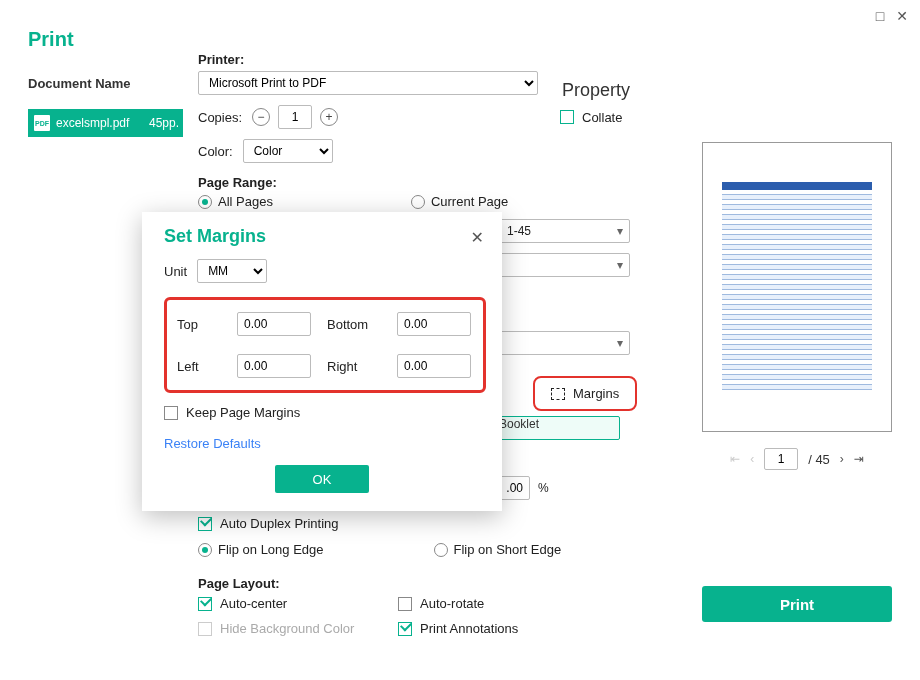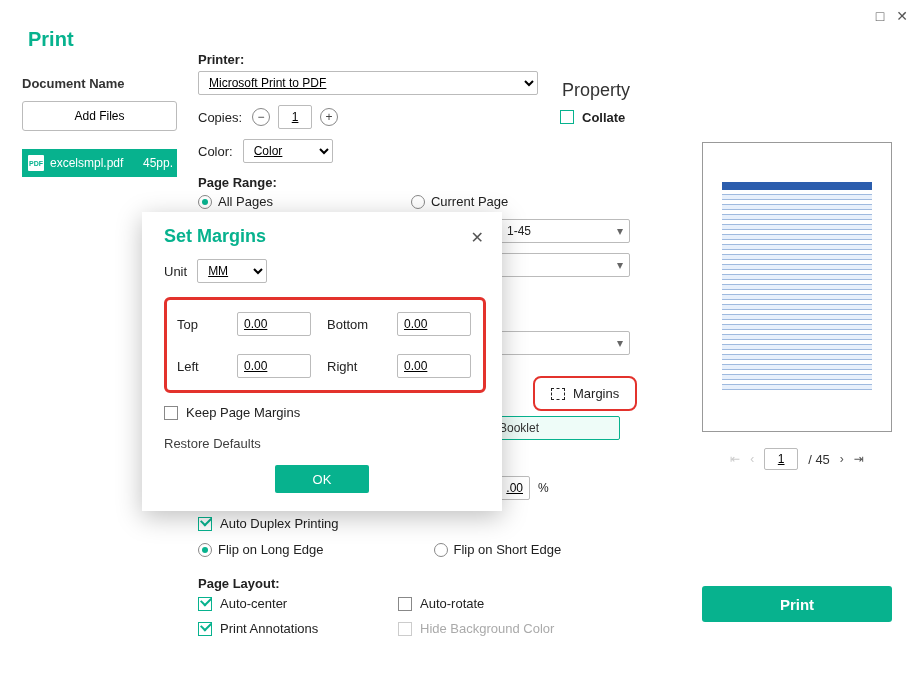--- a/index.html
+++ b/index.html
@@ -25,21 +25,21 @@
   .window-controls span { cursor: pointer; }
   .title {
     position: absolute;
     top: 28px; left: 28px;
     font-size: 20px;
     font-weight: 700;
     color: #07b28e;
   }
   .sidebar {
     position: absolute;
-    left: 22px;
+    left: 28px;
     top: 76px;
     width: 155px;
   }
   .doc-name-label {
     font-weight: 700;
     font-size: 13px;
     margin-bottom: 10px;
     color: #333;
   }
   .add-files-btn {
@@ -81,21 +81,20 @@
   }
   .row { display:flex; align-items:center; gap:10px; margin-bottom: 10px; }
   .label-b { font-weight: 700; }
   select, input[type=text] {
     border: 1px solid #bbb;
     border-radius: 2px;
     height: 24px;
     padding: 0 6px;
     font-size: 12px;
     background:#fff;
-    text-decoration:underline;
   }
   select.printer-sel { width: 340px; }
   select.color-sel { width: 90px; }
   .copies-box {
     display: inline-flex; align-items:center; gap:8px;
   }
   .spin-btn {
     width: 18px; height: 18px;
     border: 1px solid #888;
     border-radius: 50%;
@@ -109,21 +108,20 @@
     top: 80px;
     font-size: 18px;
     color: #333;
   }
   .collate-group {
     position: absolute;
     left: 560px;
     top: 110px;
     display:flex; align-items:flex-start; gap:8px;
     font-size: 13px;
-    font-weight: bold;
   }
   .chk {
     width:14px; height:14px; border:1px solid #888; display:inline-block;
     background:#fff; position:relative;
   }
   .chk.green { border:1.5px solid #07b28e; }
   .chk.checked::after {
     content:""; position:absolute; left:2px; top:-1px;
     width:8px; height:5px;
     border-left:2px solid #07b28e; border-bottom:2px solid #07b28e;
@@ -163,21 +161,21 @@
     cursor:pointer;
   }
   .margins-icon {
     display:inline-block; width:14px; height:12px;
     border:1px dashed #222; position:relative;
   }
   .booklet-chip {
     position:absolute; left:490px; top:416px;
     width: 130px; height: 24px;
     border:1px solid #07b28e; border-radius:2px;
-    display:flex; align-items:center; padding:8px 8px;
+    display:flex; padding:0 8px;
     color:#333; background:#eefcf8; font-size:12px;
   }
   .pct-box {
     position:absolute; left:490px; top:476px;
     display:flex; align-items:center; gap:8px; font-size:12px;
   }
   .pct-inp { width: 40px; text-align:right; }
 
   .duplex-row { position:absolute; left:198px; top:516px; display:flex; align-items:center; gap:8px; font-size:13px;}
   .flip-row { position:absolute; left:198px; top:542px; display:flex; align-items:center; gap:50px; font-size:13px;}
@@ -210,21 +208,21 @@
   .unit-sel { width: 70px; }
   .margins-grid {
     border: 3px solid #e3322c; border-radius:6px;
     padding: 12px 10px;
     display:grid; grid-template-columns: 50px 80px 60px 80px; row-gap:18px; column-gap:10px;
     align-items:center; font-size:13px;
     margin-right: -6px;
   }
   .m-inp { width: 74px; }
   .keep-row { display:flex; align-items:center; gap:8px; font-size:13px; margin-top:12px;}
-  .restore { font-size:13px; margin-top:16px; color:#404040; cursor:pointer;}
+  .restore { font-size:13px; margin-top:16px; color:#3b82f6; cursor:pointer;}
   .ok-btn {
     display:block; margin: 14px auto 0 auto;
     width: 94px; height:28px; background:#07b28e;
     border:none; color:#fff; font-size:13px; border-radius:2px; cursor:pointer;
   }
 
   
   .preview {
     position:absolute; right:28px; top:142px;
     width: 190px; height: 290px;
@@ -267,21 +265,20 @@
 
 <div class="window-controls">
   <span>□</span>
   <span>✕</span>
 </div>
 
 <div class="title">Print</div>
 
 <div class="sidebar">
   <div class="doc-name-label">Document Name</div>
-  <button class="add-files-btn">Add Files</button>
   <div class="file-row">
     <span class="pdf-icon">PDF</span>
     <span class="file-name">excelsmpl.pdf</span>
     <span class="pp">45pp.</span>
   </div>
 </div>
 
 <div class="settings">
   <div class="row" style="margin-bottom:4px;">
     <span class="label-b">Printer:</span>
@@ -377,27 +374,27 @@
 <div class="page-layout-label">Page Layout:</div>
 <div class="layout-grid">
   <div class="layout-item">
     <span class="chk checked green"></span>
     <span>Auto-center</span>
   </div>
   <div class="layout-item">
     <span class="chk"></span>
     <span>Auto-rotate</span>
   </div>
+  <div class="layout-item disabled">
+    <span class="chk"></span>
+    <span>Hide Background Color</span>
+  </div>
   <div class="layout-item">
     <span class="chk checked green"></span>
     <span>Print Annotations</span>
-  </div>
-  <div class="layout-item disabled">
-    <span class="chk"></span>
-    <span>Hide Background Color</span>
   </div>
 </div>
 
 <div class="modal">
   <span class="modal-close">✕</span>
   <div class="modal-title">Set Margins</div>
   <div class="unit-row">
     <span>Unit</span>
     <select class="unit-sel">
       <option>MM</option>

